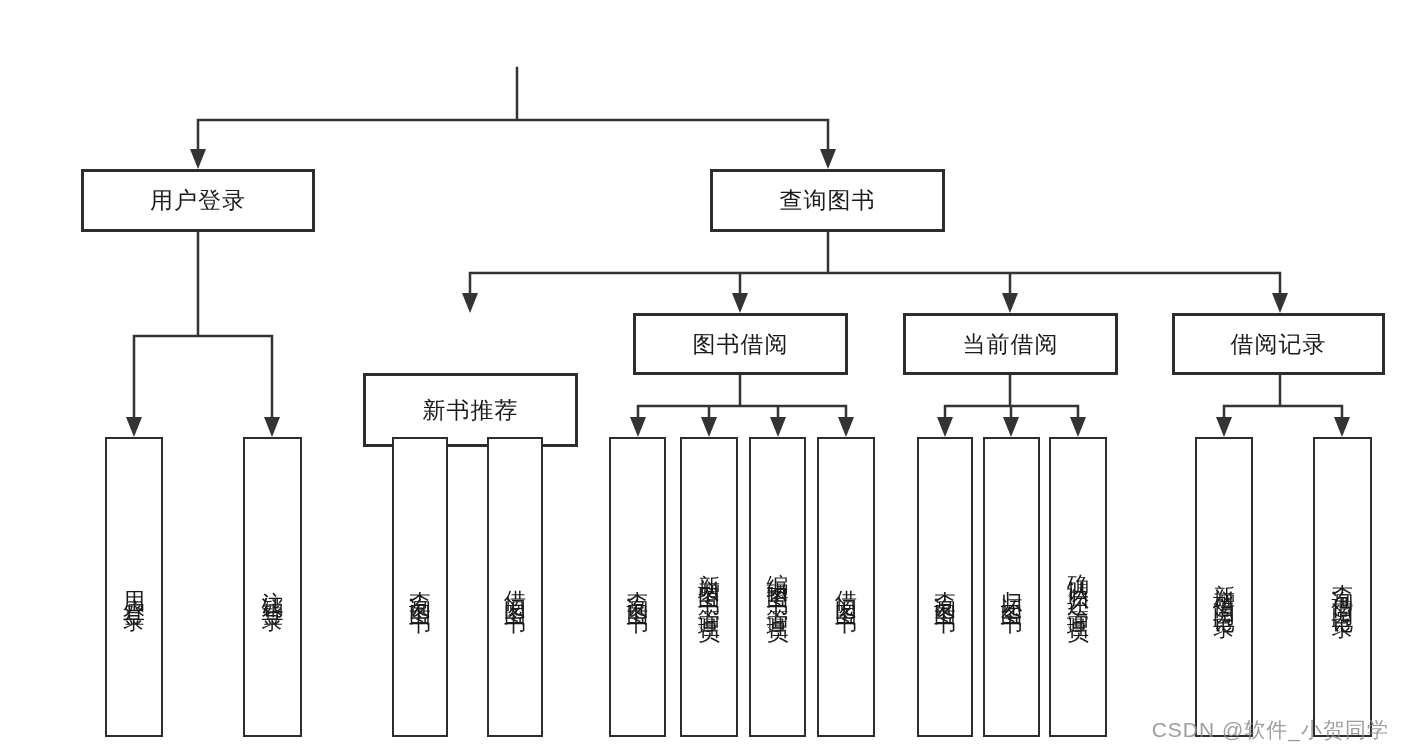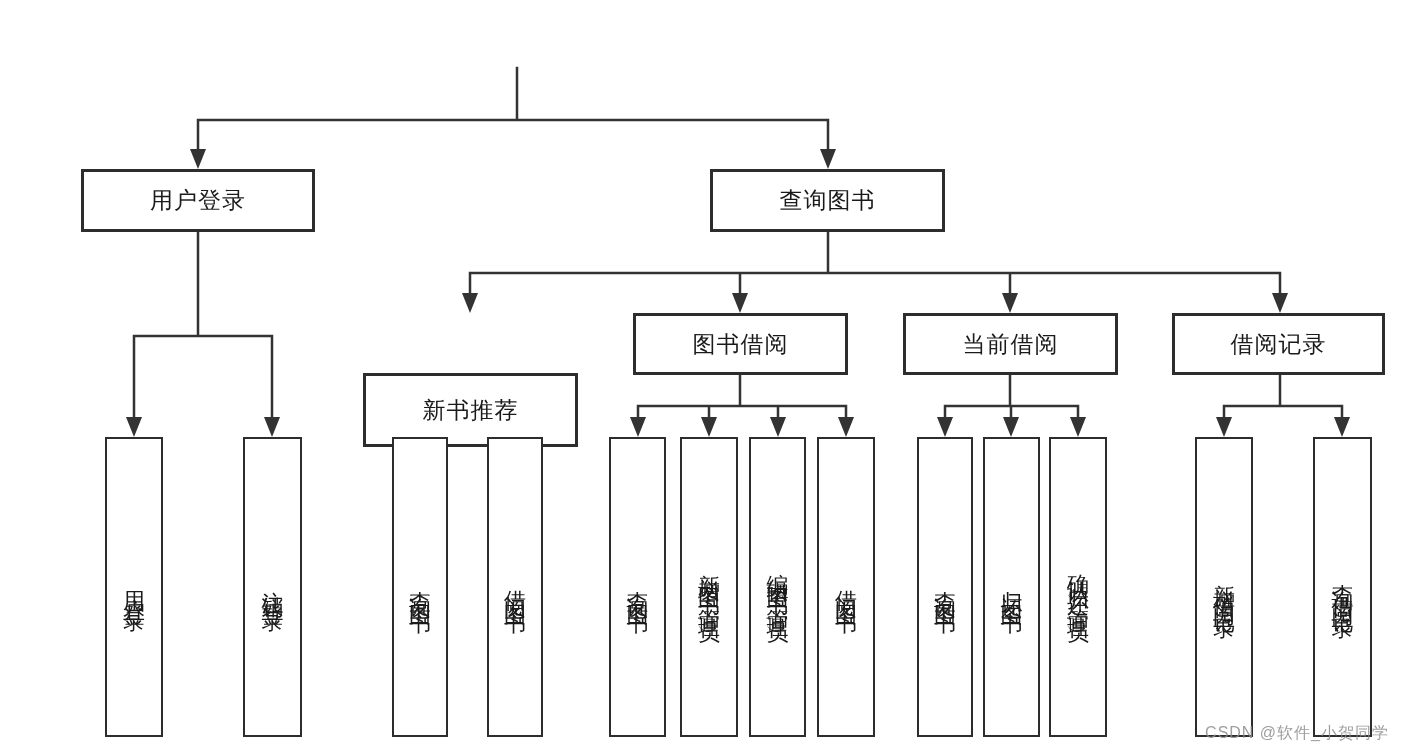--- a/index.html
+++ b/index.html
@@ -42,21 +42,21 @@
     justify-content: center;
     font-size: 22px;
     letter-spacing: 7px;
     line-height: 1;
     z-index: 2;
   }
   #watermark {
     position: absolute;
     right: 16px;
     bottom: 3px;
-    font-size: 16px;
+    font-size: 21px;
     color: rgba(140, 140, 140, 0.85);
     letter-spacing: 1px;
     white-space: nowrap;
     z-index: 3;
   }
 </style>
 </head>
 <body>
 
 <div id="canvas">

